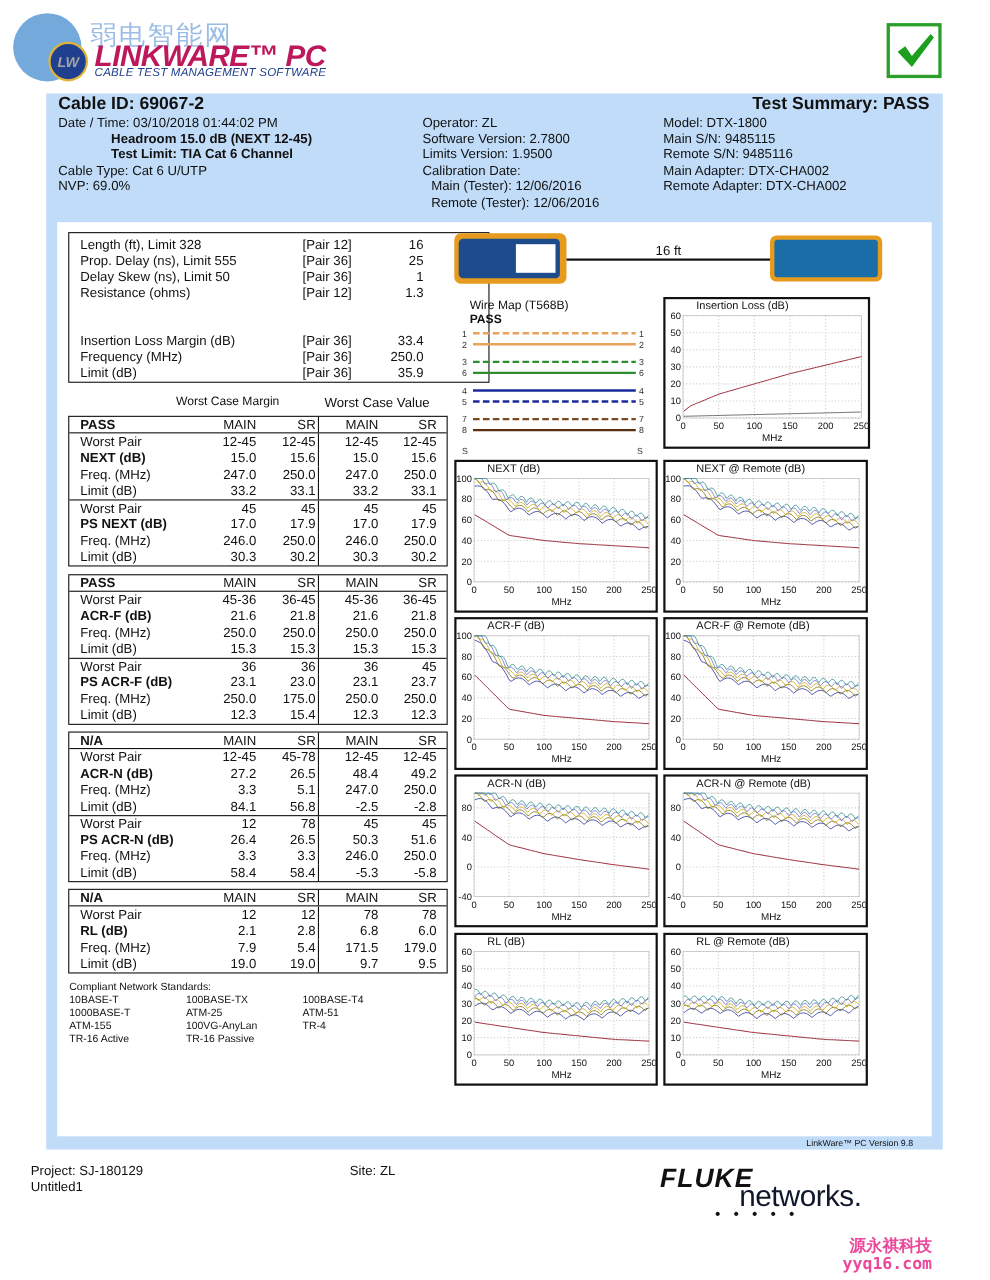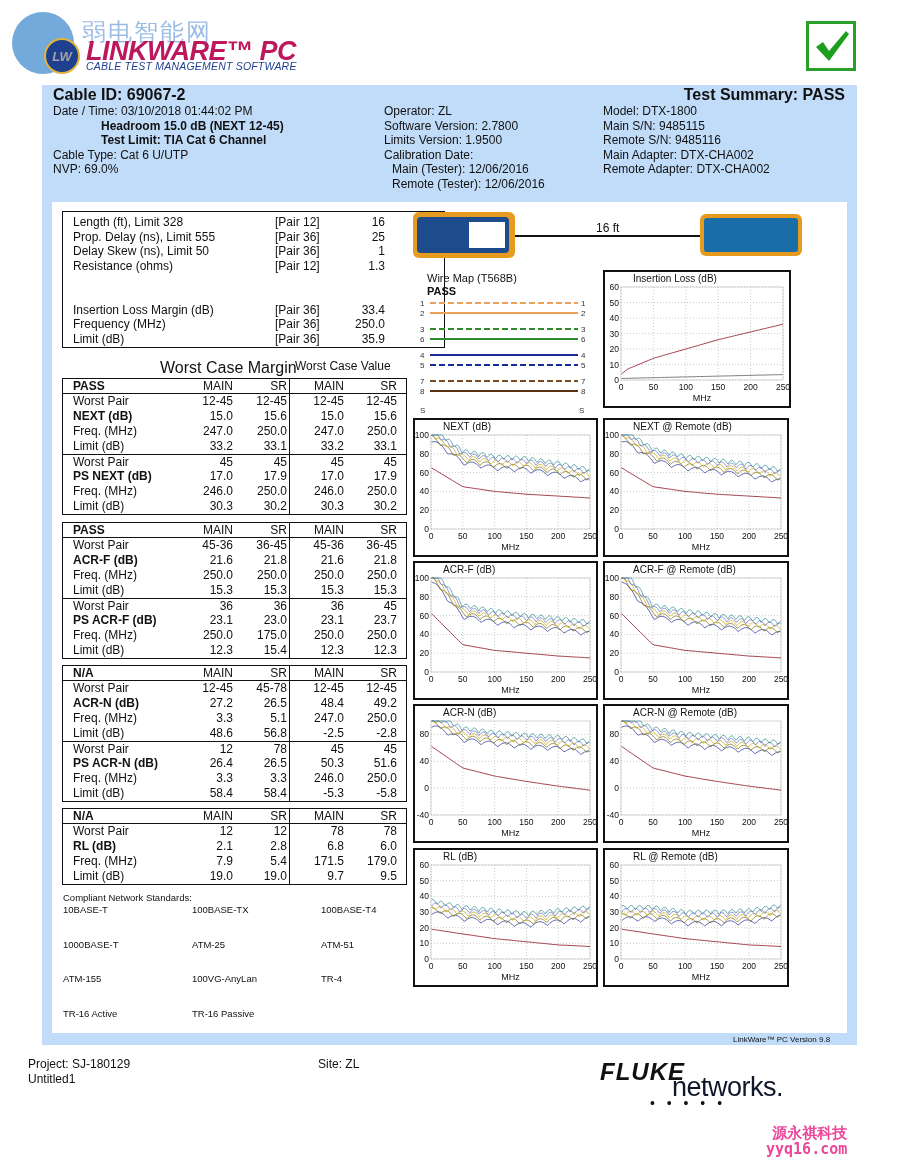--- a/index.html
+++ b/index.html
@@ -128,21 +128,21 @@
       <span class="c-pair" style="margin-left:12px">[Pair 36]</span>
       <span class="c-val">250.0</span>
     </div>
   <div class="row">
       <span class="c-lbl">Limit (dB)</span>
       <span class="c-pair" style="margin-left:12px">[Pair 36]</span>
       <span class="c-val">35.9</span>
     </div>
 </div>
 
-<div class="abs" style="left:160px; top:359px; font-size:16px;text-align:right;">Worst Case Margin</div>
+<div class="abs" style="left:160px; top:359px; font-size:11px;text-align:right;">Worst Case Margin</div>
 <div class="abs" style="left:295px; top:359px; font-size:12px;">Worst Case Value</div>
 
 <div id="results-host">
     <div class="abs box res-tbl" style="top: 378px;">
       <div class="r hdr">
       <span class="l bold">PASS</span>
         <span class="n1">MAIN</span>
         <span class="n2">SR</span>
         <span class="n3">MAIN</span>
         <span class="n4">SR</span>
@@ -293,21 +293,21 @@
       </div>
       <div class="r">
           <span class="l">Freq. (MHz)</span>
         <span class="n1">3.3</span>
         <span class="n2">5.1</span>
         <span class="n3">247.0</span>
         <span class="n4">250.0</span>
       </div>
       <div class="r">
           <span class="l">Limit (dB)</span>
-        <span class="n1">48.6</span>
+        <span class="n1">84.1</span>
         <span class="n2">56.8</span>
         <span class="n3">-2.5</span>
         <span class="n4">-2.8</span>
       </div>
       <div class="r divider">
           <span class="l">Worst Pair</span>
         <span class="n1">12</span>
         <span class="n2">78</span>
         <span class="n3">45</span>
         <span class="n4">45</span>
@@ -367,21 +367,21 @@
           <span class="l">Limit (dB)</span>
         <span class="n1">19.0</span>
         <span class="n2">19.0</span>
         <span class="n3">9.7</span>
         <span class="n4">9.5</span>
       </div>
     </div>
   </div>
 
 <div class="abs std" style="left:63px; top:892px;">Compliant Network Standards:</div>
-<div class="abs std" id="std-grid" style="left:63px; top:904px; display:grid; grid-template-columns:106px 106px 106px;gap:23px;">
+<div class="abs std" id="std-grid" style="left:63px; top:904px; display:grid; grid-template-columns:106px 106px 106px;">
     <div>10BASE-T</div>
     <div>100BASE-TX</div>
     <div>100BASE-T4</div>
     <div>1000BASE-T</div>
     <div>ATM-25</div>
     <div>ATM-51</div>
     <div>ATM-155</div>
     <div>100VG-AnyLan</div>
     <div>TR-4</div>
     <div>TR-16 Active</div>

